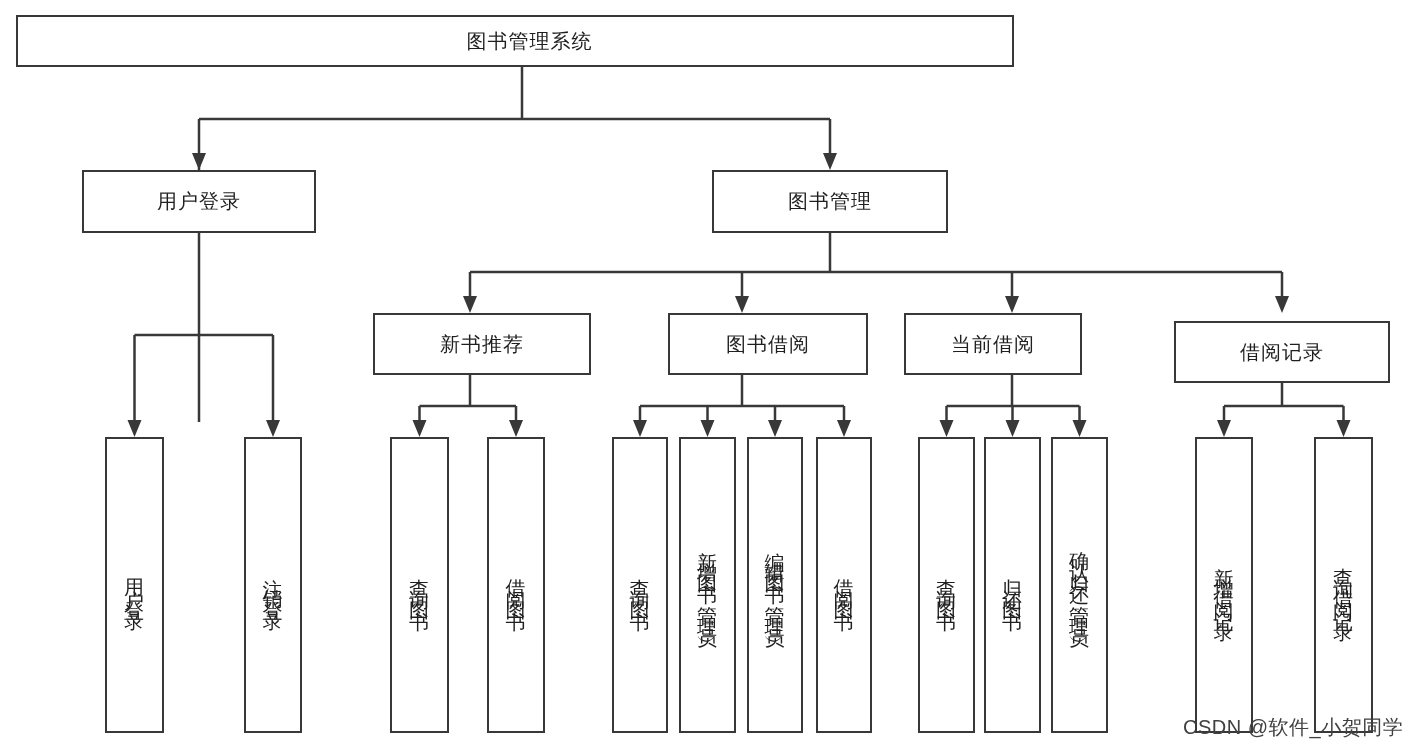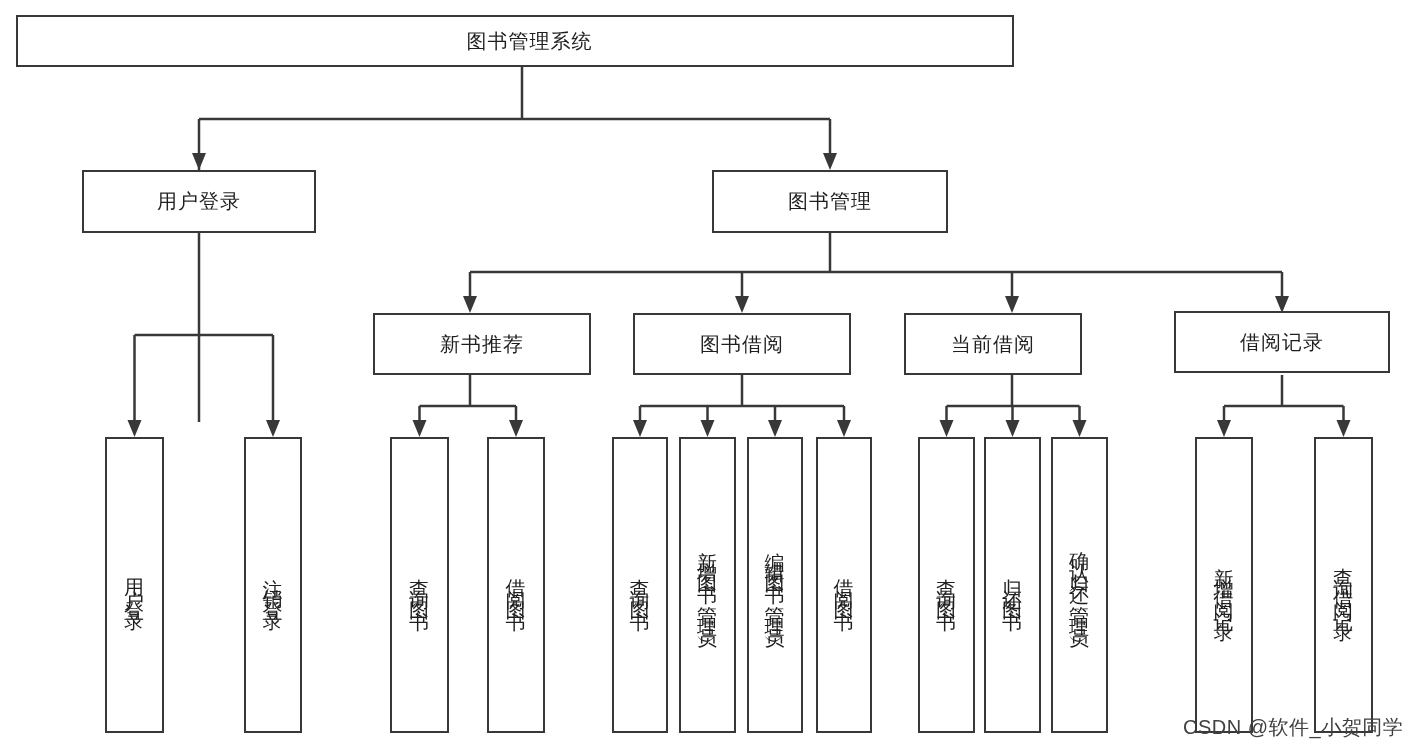--- a/index.html
+++ b/index.html
@@ -85,23 +85,23 @@
              M1217,420 L1231,420 L1224,437 Z
              M1336.5,420 L1350.5,420 L1343.5,437 Z" fill="#383838" stroke="none"></path>
   </svg>
 
   <div class="node" style="left:16px; top:15px; width:998px; height:52px;padding-left:29px;">图书管理系统</div>
 
   <div class="node" style="left:82px; top:170px; width:234px; height:63px;">用户登录</div>
   <div class="node" style="left:712px; top:170px; width:236px; height:63px;">图书管理</div>
 
   <div class="node" style="left:373px; top:313px; width:218px; height:62px;">新书推荐</div>
-  <div class="node" style="left:633px; top:313px; width:218px; height:62px;">图书借阅</div>
+  <div class="node" style="left:668px; top:313px; width:200px; height:62px;">图书借阅</div>
   <div class="node" style="left:904px; top:313px; width:178px; height:62px;">当前借阅</div>
-  <div class="node" style="left:1174px; top:311px; width:216px; height:62px;">借阅记录</div>
+  <div class="node" style="left:1174px; top:321px; width:216px; height:62px;">借阅记录</div>
 
   <div class="node leaf" style="left:105px; top:437px; width:59px; height:296px;">用户登录</div>
   <div class="node leaf" style="left:244px; top:437px; width:58px; height:296px;">注销登录</div>
 
   <div class="node leaf" style="left:390px; top:437px; width:59px; height:296px;">查询图书</div>
   <div class="node leaf" style="left:487px; top:437px; width:58px; height:296px;">借阅图书</div>
 
   <div class="node leaf" style="left:612px; top:437px; width:56px; height:296px;">查询图书</div>
   <div class="node leaf" style="left:679px; top:437px; width:57px; height:296px;">新增图书（管理员）</div>
   <div class="node leaf" style="left:747px; top:437px; width:56px; height:296px;">编辑图书（管理员）</div>

